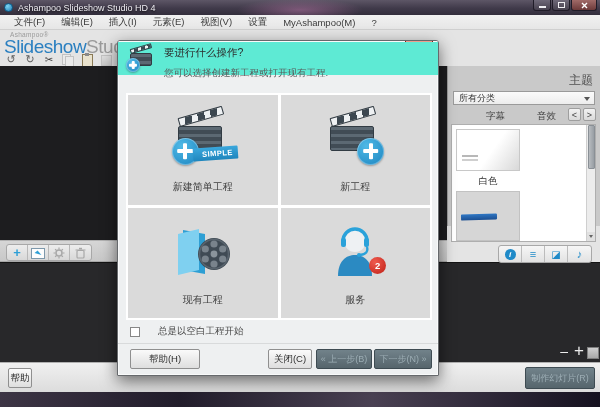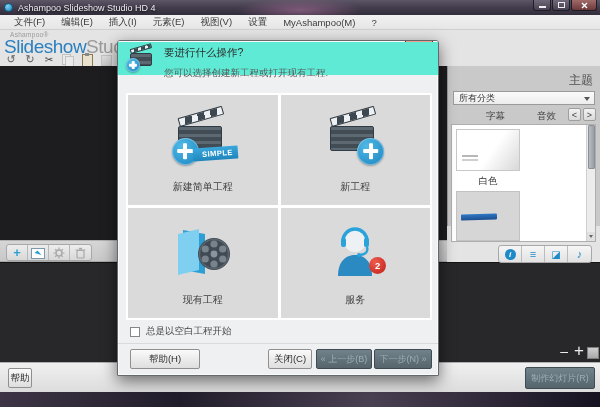--- a/index.html
+++ b/index.html
@@ -162,21 +162,21 @@
   .mini .clap-top { left:4px; top:4px; width:22px; height:5px;
     background:repeating-linear-gradient(100deg,#eef1f3 0 3px,#3c4750 3px 7px); }
   .mini .clap-body { left:3px; top:8px; width:22px; height:13px; }
   .mini .plus-badge { width:14px; height:14px; left:-1px; bottom:0; }
   .mini .plus-badge::before { height:2.5px; } .mini .plus-badge::after { width:2.5px; }
 
   .count-badge { position:absolute; right:-4px; bottom:4px; width:17px; height:17px; border-radius:50%;
     background:radial-gradient(circle at 35% 30%, #ef5a4e, #bf2017); color:#fff; font-size:9.5px; font-weight:bold;
     display:flex; align-items:center; justify-content:center; }
 
-  .dlg-checkrow { position:absolute; left:12px; top:284px; display:flex; align-items:center; gap:6px; }
+  .dlg-checkrow { position:absolute; left:12px; top:284px; display:flex; align-items:center; gap:18px; }
   .checkbox { width:10px; height:10px; background:#fff; border:1px solid #878787; }
   .check-label { font-size:9.5px; color:#464646; }
   .dlg-footer { position:absolute; left:0; top:302px; width:100%; height:34px; border-top:1px solid #d8dadb; }
   .dbtn { position:absolute; top:5px; height:20px; }
   .d-help { left:12px; width:70px; } .d-close { left:150px; width:44px; }
   .d-prev { left:198px; width:56px; } .d-next { left:256px; width:58px; }
 
   svg { display:block; }
 </style>
 </head>

